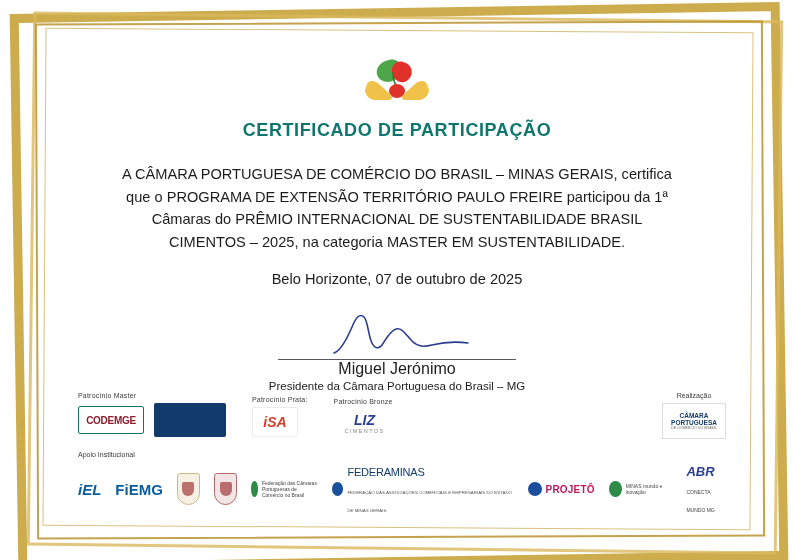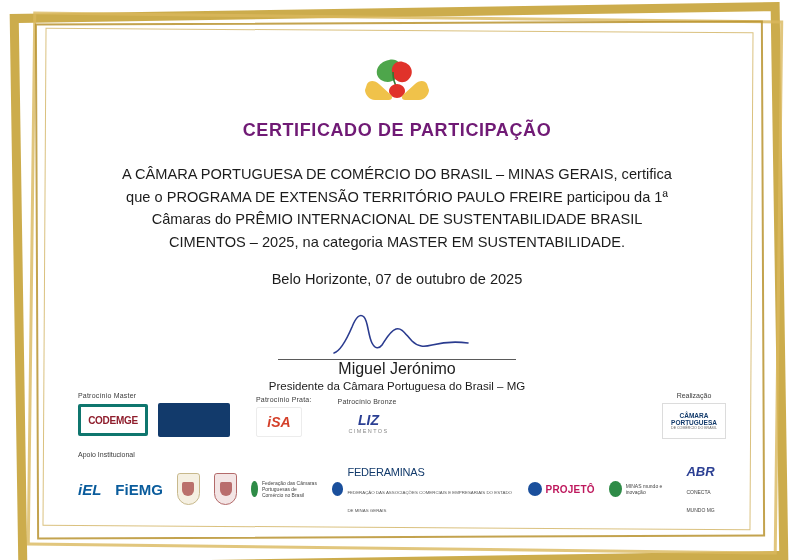--- a/index.html
+++ b/index.html
@@ -87,21 +87,21 @@
     width: 76px;
     height: 54px;
   }
 
   
   .cert-title {
     text-align: center;
     font-size: 18px;
     font-weight: bold;
     letter-spacing: .6px;
-    color: #701a75;
+    color: #0f766e;
     margin-top: 10px;
   }
 
   .body-text {
     margin: 22px 36px 0 36px;
     text-align: center;
     font-size: 14.6px;
     line-height: 1.55;
     color: #1c1c1c;
   }
@@ -174,21 +174,21 @@
   .logo-box {
     display: flex;
     align-items: center;
     justify-content: center;
     border-radius: 2px;
   }
 
   .codemge {
     width: 64px; height: 26px;
     background: #ffffff;
-    border: 3px solid #0f766e;
+    border: 1px solid #0f766e;
   }
   .codemge .t { color: #8f1d2c; font-size: 10px; font-weight: bold; letter-spacing: -.3px;}
   .gov-minas {
     width: 72px; height: 30px;
     background: #123a6b;
     color: #fff;
     flex-direction: column;
     padding: 2px 0;
   }
   .gov-minas .g1 { font-size: 14px; font-weight: bold; line-height: 1; }

